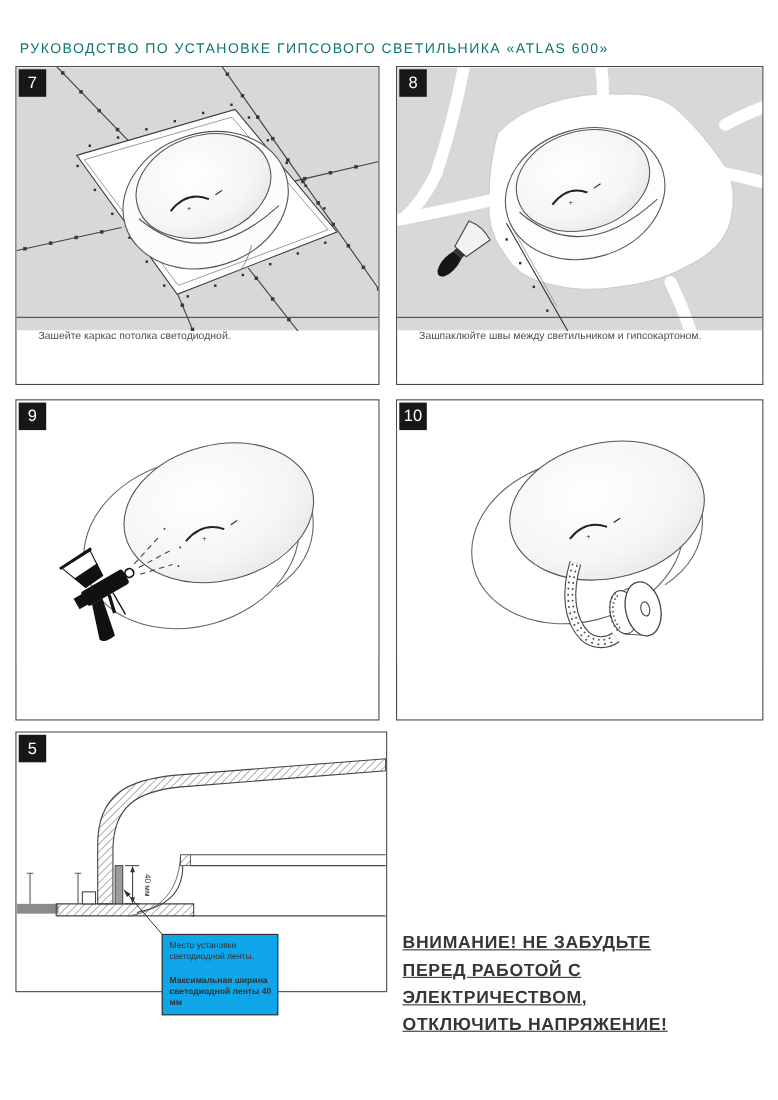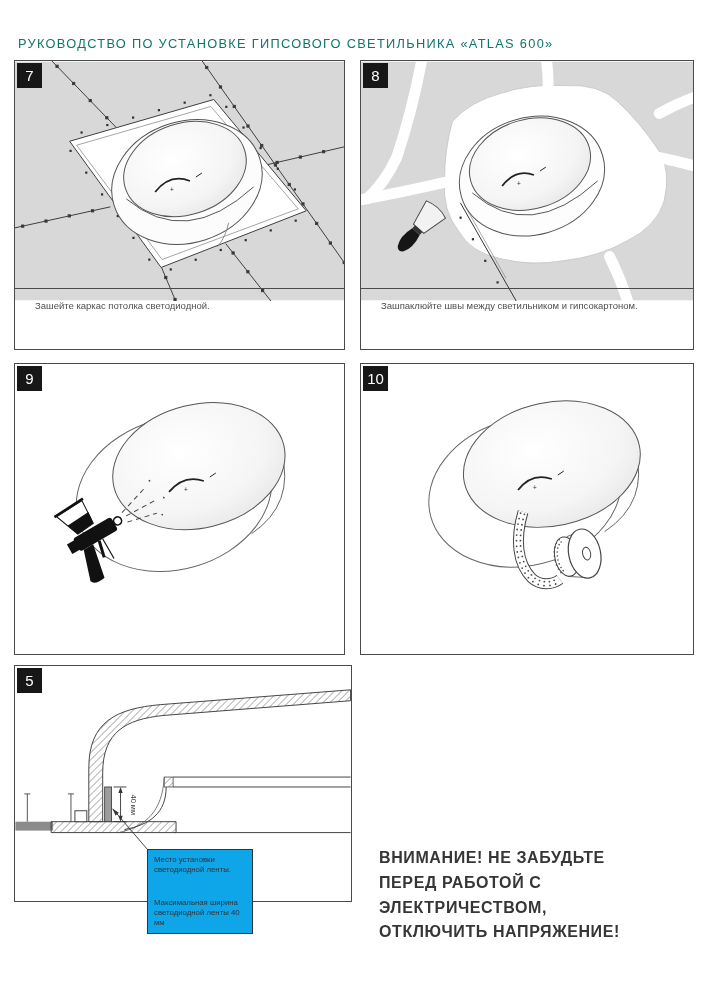--- a/index.html
+++ b/index.html
@@ -8,26 +8,26 @@
   .page-title{position:absolute;left:18px;top:36px;margin:0;font-size:12.8px;font-weight:normal;
         letter-spacing:1.3px;color:#0f766e;white-space:nowrap;}
   .panel{position:absolute;border:1px solid #4a4a4a;background:#fff;box-sizing:border-box;}
   .badge{position:absolute;left:2px;top:2px;min-width:25px;height:25px;padding:0 4px;
         background:#171717;color:#fff;font-size:15px;display:inline-flex;align-items:center;
         justify-content:center;z-index:5;box-sizing:border-box;}
   .fig{position:absolute;left:0;top:0;right:0;overflow:hidden;}
   .fig svg{display:block;}
   .caption{position:absolute;left:0;right:0;bottom:0;border-top:1px solid #4a4a4a;
         padding:10px 12px 0 20px;font-size:9.5px;line-height:1.4;color:#4f4f4f;white-space:pre-line;}
-  .warning{position:absolute;left:379px;top:846px;width:322px;font-size:16px;font-weight:bold;
-        line-height:1.55;letter-spacing:0.6px;color:#363636;white-space:pre-line;}
+  .warning{position:absolute;left:366px;top:846px;width:322px;font-size:16px;font-weight:bold;
+        line-height:1.55;letter-spacing:0.6px;color:#363636;white-space:pre-line;text-decoration:underline;}
   .label-box{position:absolute;left:132px;top:183px;width:106px;box-sizing:border-box;
         border:1px solid #333;background:#0ea5e9;padding:5px 4px 5px 6px;z-index:4;}
   .label-box p{margin:0;font-size:7.8px;line-height:1.25;color:#333;white-space:pre-line;}
-  .label-box p + p{margin-top:24px;}
+  .label-box p + p{margin-top:13px;font-weight:bold;}
 </style>
 </head>
 <body>
 
 <div class="page">
 
   <h1 class="page-title">РУКОВОДСТВО ПО УСТАНОВКЕ ГИПСОВОГО СВЕТИЛЬНИКА «ATLAS 600»</h1>
 
   <section class="panel" style="left:14px;top:60px;width:331px;height:290px">
     <div class="badge">7</div>

